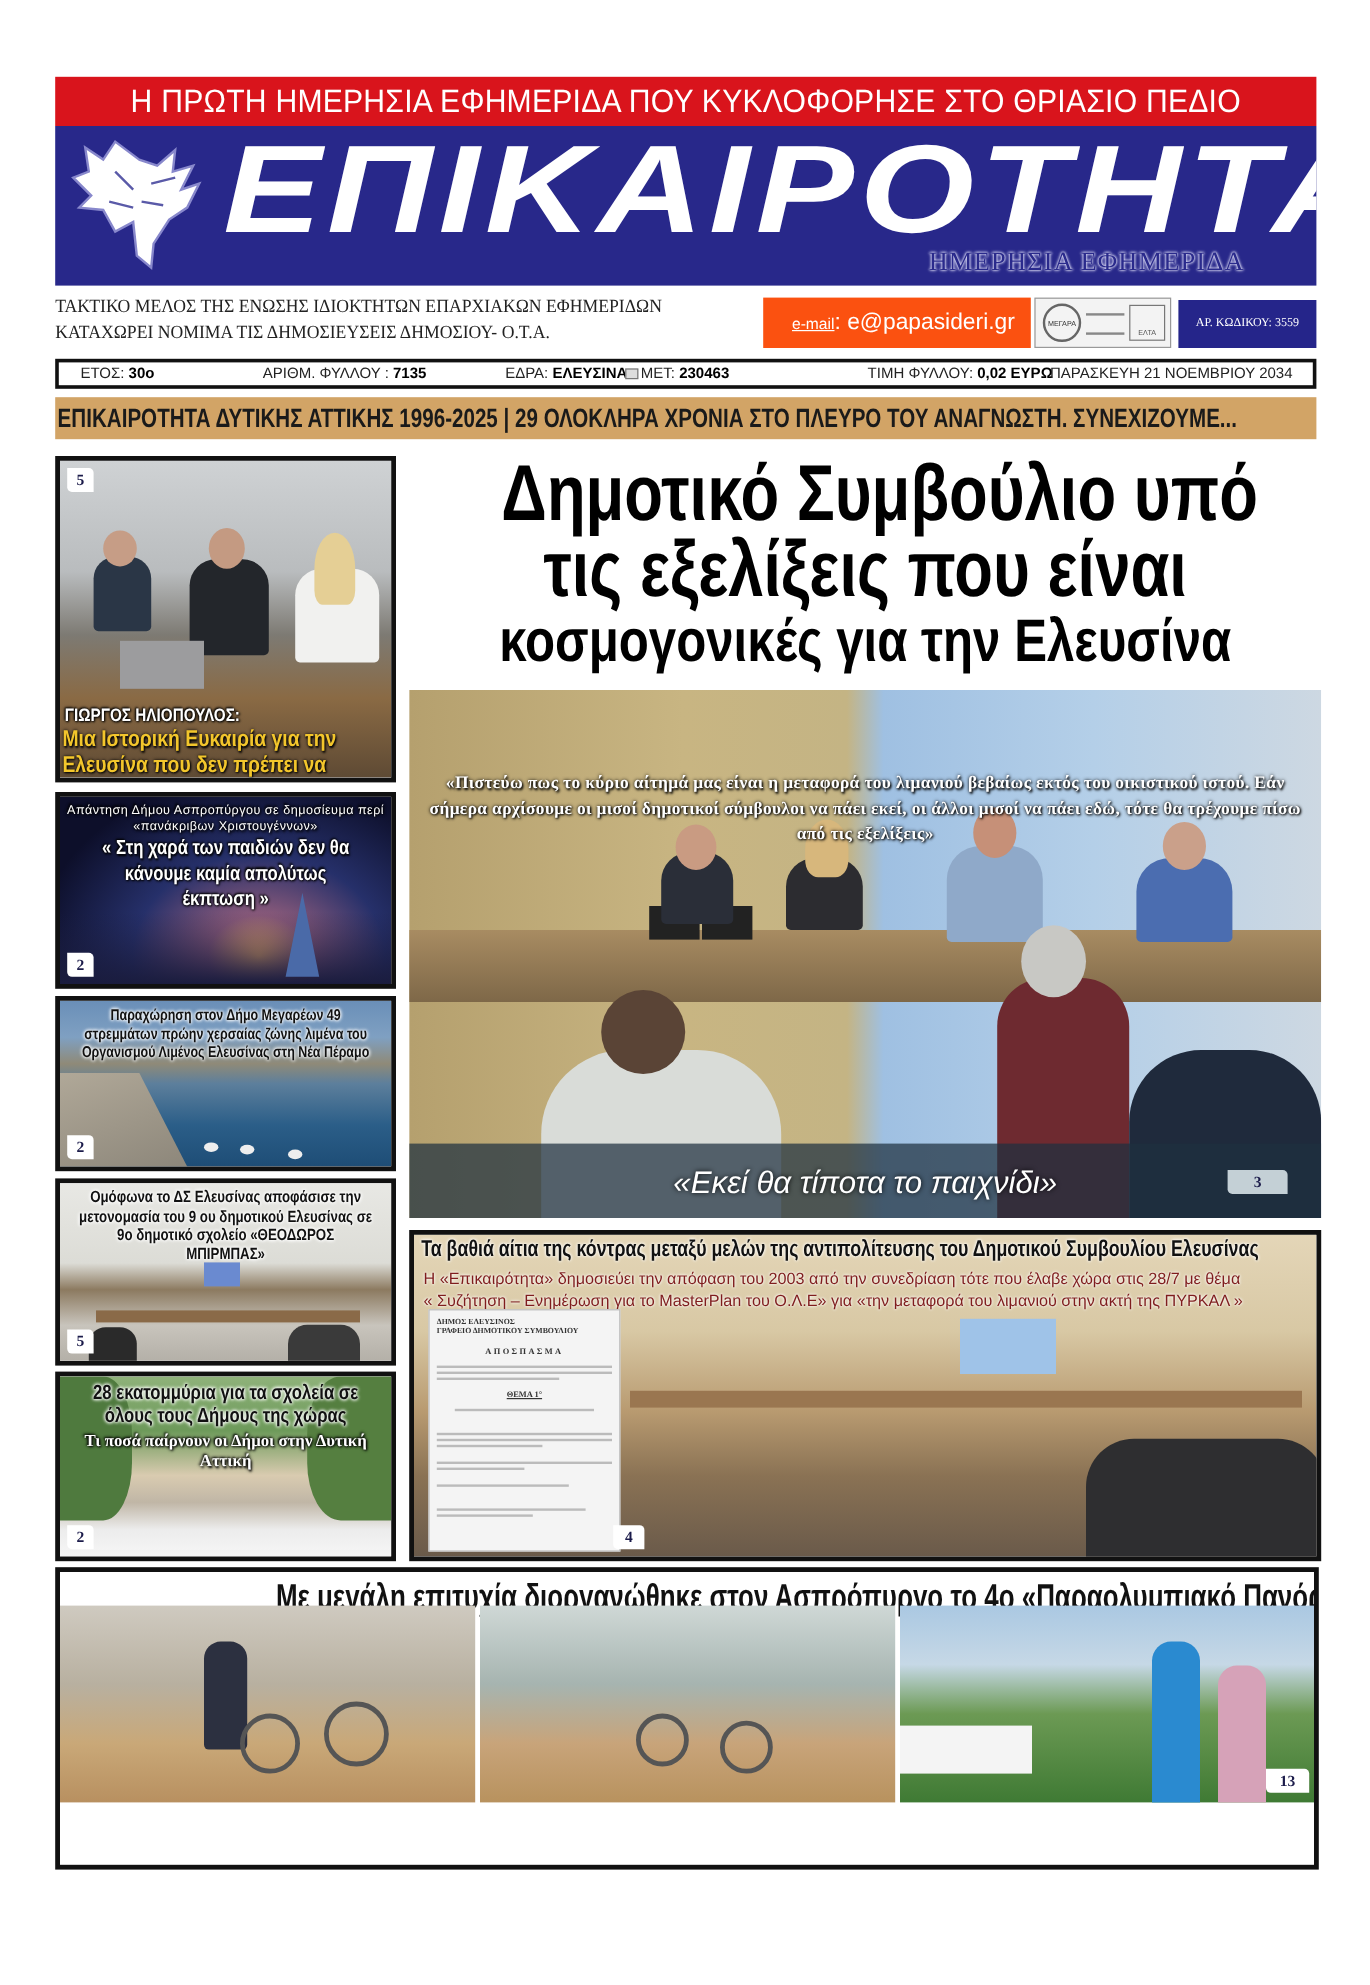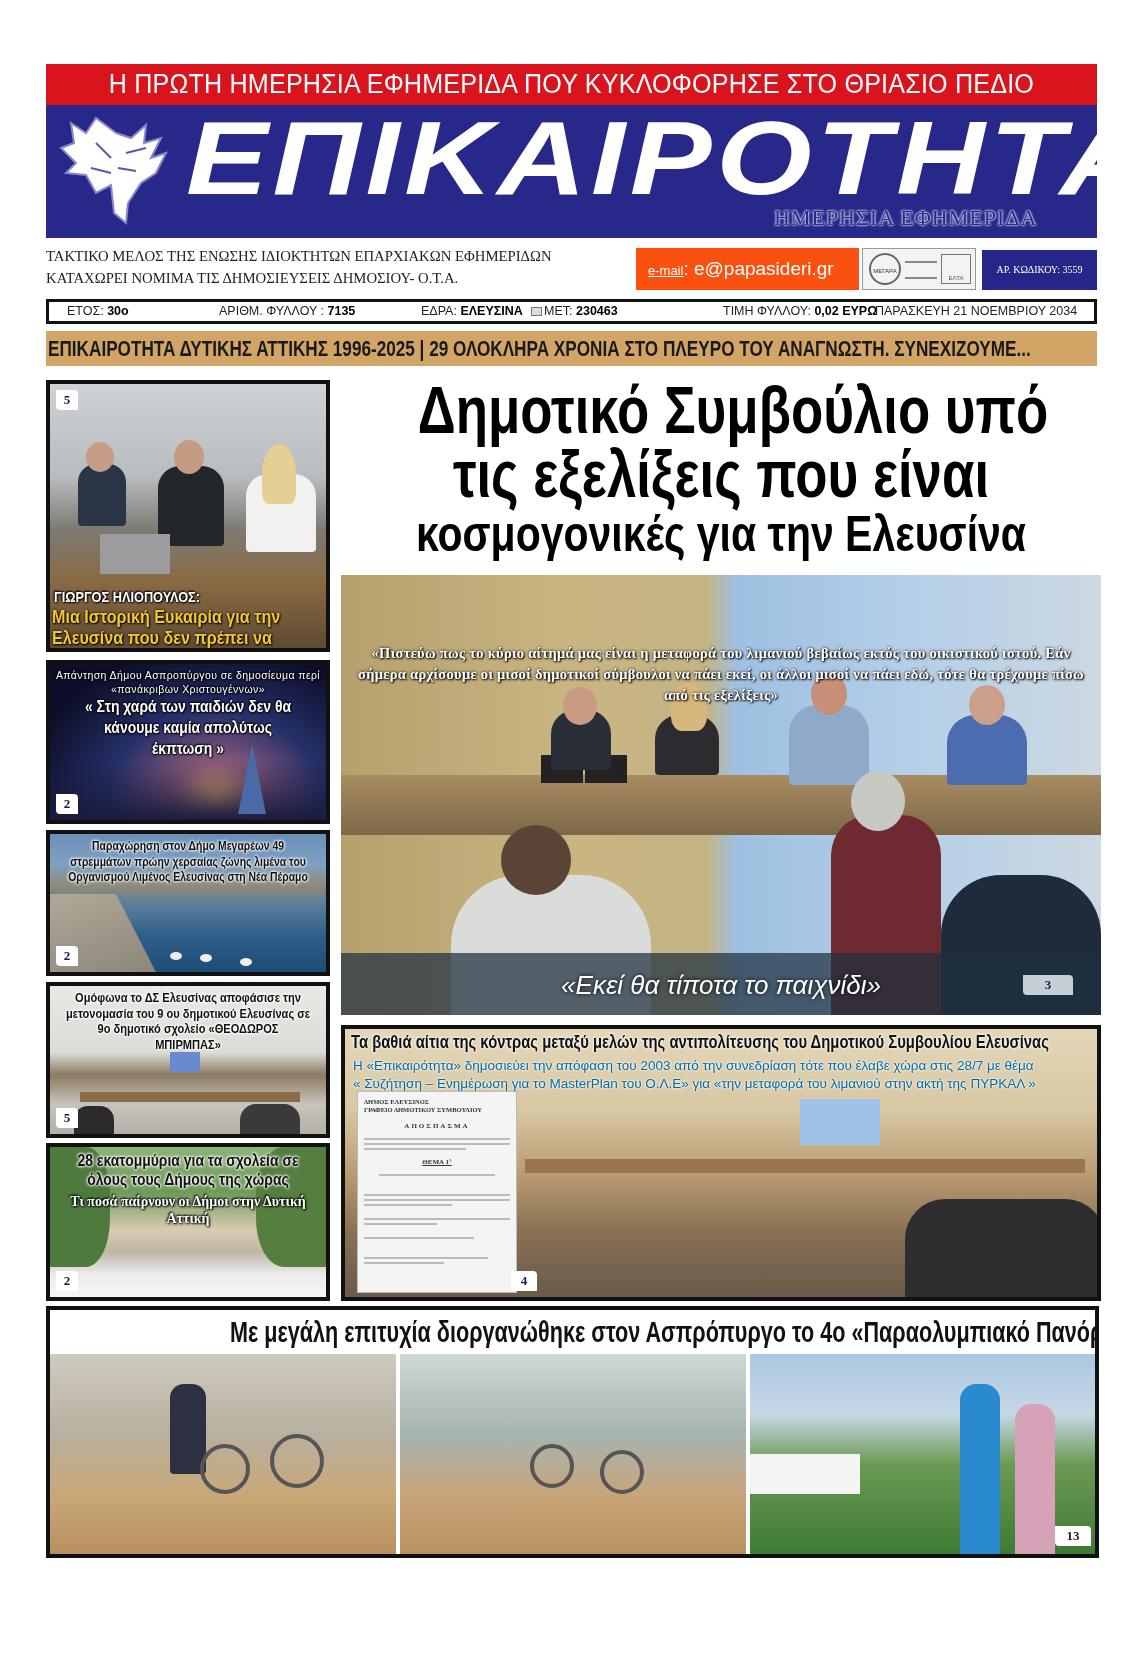--- a/index.html
+++ b/index.html
@@ -16,21 +16,21 @@
   .mast { left: 46px; top: 105px; width: 1051px; height: 133px; background: #28288a; overflow: hidden; }
   .eagle { left: 10px; top: 8px; width: 120px; height: 118px; }
   .mast-title { left: 140px; top: -6px; color: #fff; font-family: "Liberation Sans", sans-serif; font-weight: 700;
     font-style: italic; font-size: 104px; letter-spacing: 4px; white-space: nowrap; transform: scaleX(1.18); transform-origin: left; }
   .mast-sub { left: 140px; top: 90px; color: #f2c516; font-family: "Liberation Serif", serif; font-size: 40px; letter-spacing: 3px; white-space: nowrap; }
   .mast-daily { left: 728px; top: 100px; color: #2a2a8c; font-family: "Liberation Serif", serif; font-size: 22px; letter-spacing: 1px;
     -webkit-text-stroke: 0px; text-shadow: 0 0 2px #d7d7f2, 0 0 2px #d7d7f2, 0 0 3px #cfcff0; white-space: nowrap; }
 
   .member { left: 46px; top: 245px; width: 590px; font-family: "Liberation Serif", serif; font-size: 15.5px; line-height: 22px; color:#222; white-space: nowrap; }
   .member div { transform: scaleX(0.95); transform-origin:left; }
-  .email { left: 636px; top: 248px; width: 223px; height: 42px; background: #fb5110; color: #fff; line-height: 42px; padding-left: 12px;
+  .email { left: 636px; top: 248px; width: 223px; height: 42px; background: #fb5110; color: #fff; line-height: 42px; padding-left: 24px;
     font-size: 19px; white-space: nowrap; }
   .email .lbl { font-size: 13px; text-decoration: underline; }
   .stamp { left: 862px; top: 248px; width: 114px; height: 42px; border: 1px solid #999; background:#f3f3f3; }
   .stamp .c1 { position:absolute; left:6px; top:4px; width:32px; height:32px; border:2px solid #666; border-radius:50%; font-size:6px; color:#333; text-align:center; line-height:32px; }
   .stamp .lines { position:absolute; left:42px; top:12px; width:32px; height:18px; border-top:2px solid #888; border-bottom:2px solid #888; }
   .stamp .sq { position:absolute; left:78px; top:5px; width:30px; height:30px; border:1px solid #777; font-size:6px; text-align:center; padding-top:20px; color:#555; }
   .code { left: 982px; top: 250px; width: 115px; height: 40px; background: #25258a; color: #fff; font-family: "Liberation Serif", serif;
     font-size: 10px; line-height: 40px; text-align: center; white-space: nowrap; }
 
   .infobar { left: 46px; top: 299px; width: 1051px; height: 25px; border: 3px solid #111; background: #fff; font-size: 12.5px; color: #222;
@@ -60,31 +60,31 @@
   .sub1 { position:absolute; left:0; right:0; top:14px; text-align:center; color:#fff; font-size: 22px; line-height: 25px;
     text-shadow: 0 0 4px #000, 1px 1px 3px #000; }
   .quote1 { position:absolute; left:12px; right:12px; top:68px; text-align:center; color:#fff; font-family: "Liberation Serif", serif;
     font-weight:700; font-size: 14.5px; line-height: 21px; text-shadow: 0 0 3px #000, 1px 1px 2px #000; letter-spacing:0.3px;}
   .captionband { position:absolute; left:0; right:0; bottom:0; height:62px; background: rgba(30,48,64,0.72); }
   .quote2 { position:absolute; left:0; right:0; bottom:14px; text-align:center; color:#fff; font-style: italic; font-size: 26px; text-shadow: 0 0 4px #000; }
 
   .art2 { left: 341px; top: 1025px; width: 760px; height: 276px; border: 4px solid #111; overflow:hidden; }
   .art2 .ttl { position:absolute; left:6px; top:2px; font-weight:700; font-size: 19px; color:#111; white-space:nowrap; transform: scaleX(0.78); transform-origin:left;
     text-shadow: 0 0 3px #fff, 0 0 3px #fff; }
-  .art2 .desc { position:absolute; left:8px; top:28px; right:6px; font-size: 13.5px; line-height: 18px; color:#0369a1; text-shadow: 0 0 2px #fff,0 0 3px #fff; white-space: nowrap; }
+  .art2 .desc { position:absolute; left:8px; top:28px; right:6px; font-size: 13.5px; line-height: 18px; color:#7f1d1d; text-shadow: 0 0 2px #fff,0 0 3px #fff; white-space: nowrap; }
   .doc { position:absolute; left:12px; top:62px; width:160px; height:202px; background:#f4f4f4; border:1px solid #bbb; padding:6px; font-family:"Liberation Serif", serif; font-size:6px; color:#333; line-height:8px;}
   .doc .h { font-weight:700; font-size:6.5px; }
   .doc .c { text-align:center; font-weight:700; letter-spacing:2px; margin:8px 0; font-size:7px; }
   .doc .ln { height:2px; background:#bbb; margin:3px 0; }
 
   .bottombox { left: 46px; top: 1306px; width: 1053px; height: 252px; border: 4px solid #111; overflow:hidden; }
   .bottombox .bttl { position:absolute; left:0; right:0; top:2px; height:40px; text-align:center; font-weight:700; font-size: 30px; line-height:40px;
     white-space:nowrap; color:#111; }
   .bottombox .bttl span { display:inline-block; transform: scaleX(0.72); }
-  .bphoto { position:absolute; top:44px; height:200px; overflow:hidden; }
+  .bphoto { position:absolute; top:28px; height:164px; overflow:hidden; }
 </style>
 </head>
 <body>
 
 <div class="abs topbar"><span>Η ΠΡΩΤΗ ΗΜΕΡΗΣΙΑ ΕΦΗΜΕΡΙΔΑ ΠΟΥ ΚΥΚΛΟΦΟΡΗΣΕ ΣΤΟ ΘΡΙΑΣΙΟ ΠΕΔΙΟ</span></div>
 
 <div class="abs mast">
   <svg class="abs eagle" viewBox="0 0 120 118">
     <path d="M60 20 L40 5 L30 20 L15 10 L18 30 L5 35 L20 50 L10 60 L30 62 L40 80 L55 72 L58 100 L70 110 L72 90 L85 70 L100 60 L110 40 L95 45 L105 25 L88 30 L90 12 L75 25 Z" fill="#ffffff" stroke="#8888cc" stroke-width="2"></path>
     <path d="M40 30 L55 45 M70 40 L90 35 M35 55 L55 60 M62 55 L80 58" stroke="#5a5aa8" stroke-width="2" fill="none"></path>
@@ -104,21 +104,21 @@
   <div class="c1">ΜΕΓΑΡΑ</div>
   <div class="lines"></div>
   <div class="sq">ΕΛΤΑ</div>
 </div>
 <div class="abs code">ΑΡ. ΚΩΔΙΚΟΥ: 3559</div>
 
 <div class="abs infobar">
   <span class="it" style="left:18px"><span>ΕΤΟΣ:</span> <b>30ο</b></span>
   <span class="it" style="left:170px"><span>ΑΡΙΘΜ. ΦΥΛΛΟΥ :</span> <b>7135</b></span>
   <span class="it" style="left:372px"><span>ΕΔΡΑ:</span> <b>ΕΛΕΥΣΙΝΑ</b></span>
-  <span class="it" style="left:482px"><span class="docicon"></span><span>ΜΕΤ:</span> <b>230463</b></span>
+  <span class="it" style="left:472px"><span class="docicon"></span><span>ΜΕΤ:</span> <b>230463</b></span>
   <span class="it" style="left:674px"><span>ΤΙΜΗ ΦΥΛΛΟΥ:</span> <b>0,02 ΕΥΡΩ</b></span>
   <span class="it" style="left:826px">ΠΑΡΑΣΚΕΥΗ 21 ΝΟΕΜΒΡΙΟΥ 2034</span>
 </div>
 
 <div class="abs goldban"><span>ΕΠΙΚΑΙΡΟΤΗΤΑ ΔΥΤΙΚΗΣ ΑΤΤΙΚΗΣ 1996-2025 | 29 ΟΛΟΚΛΗΡΑ ΧΡΟΝΙΑ ΣΤΟ ΠΛΕΥΡΟ ΤΟΥ ΑΝΑΓΝΩΣΤΗ. ΣΥΝΕΧΙΖΟΥΜΕ...</span></div>
 
 <div class="lbox" style="top:380px;height:272px;">
   <div class="ph" style="background:linear-gradient(180deg,#cfd2d4 0%,#b9bcbe 35%,#7d7a73 55%,#8a6a44 75%,#5e4a34 100%);">
     <div class="abs" style="left:28px;top:80px;width:48px;height:62px;background:#2a3646;border-radius:18px 18px 4px 4px;"></div>
     <div class="abs" style="left:36px;top:58px;width:28px;height:30px;background:#c69d86;border-radius:50%;"></div>

